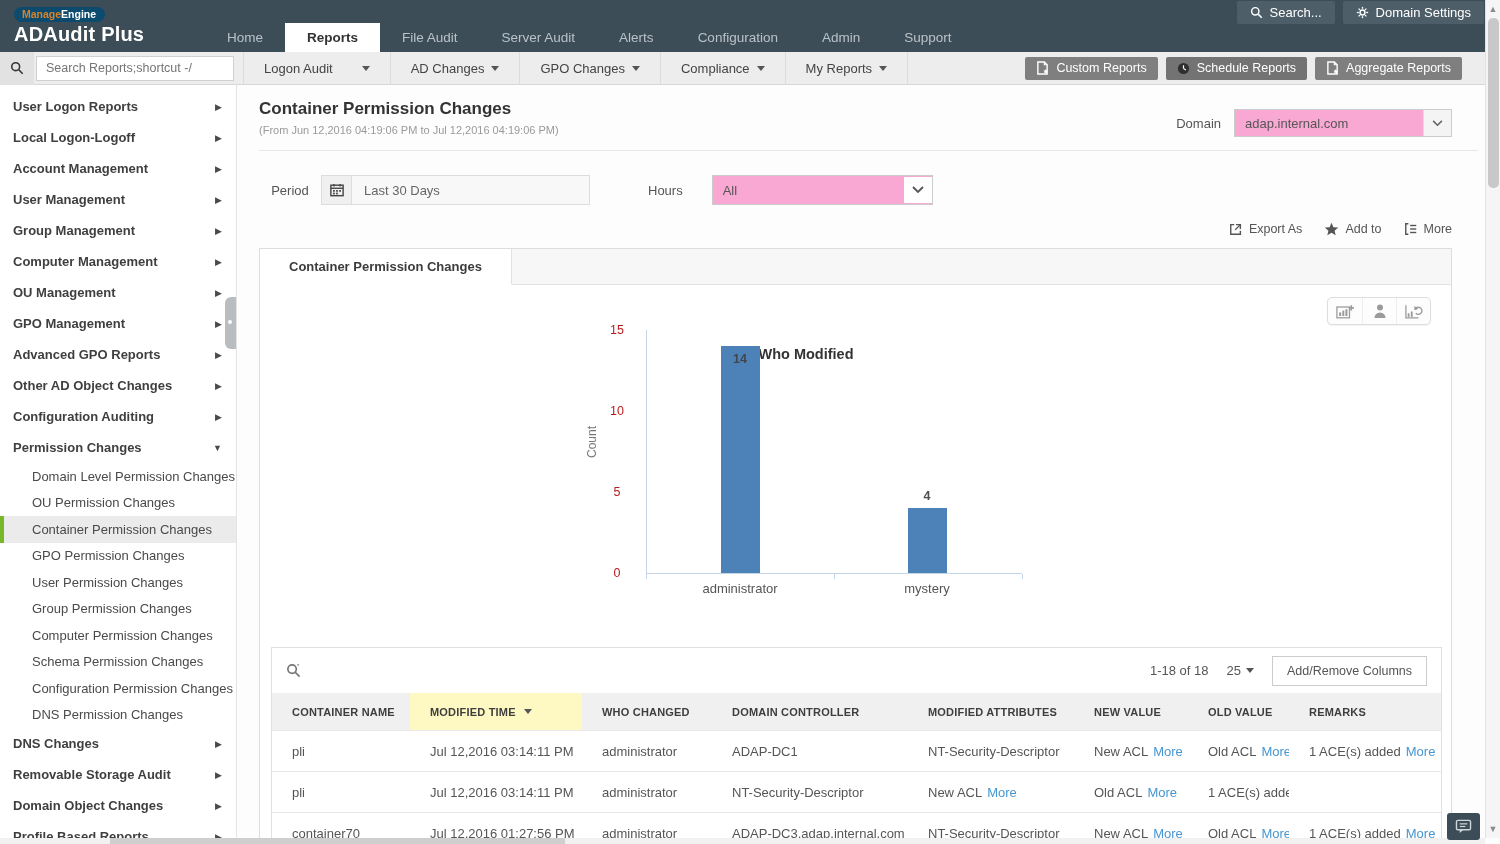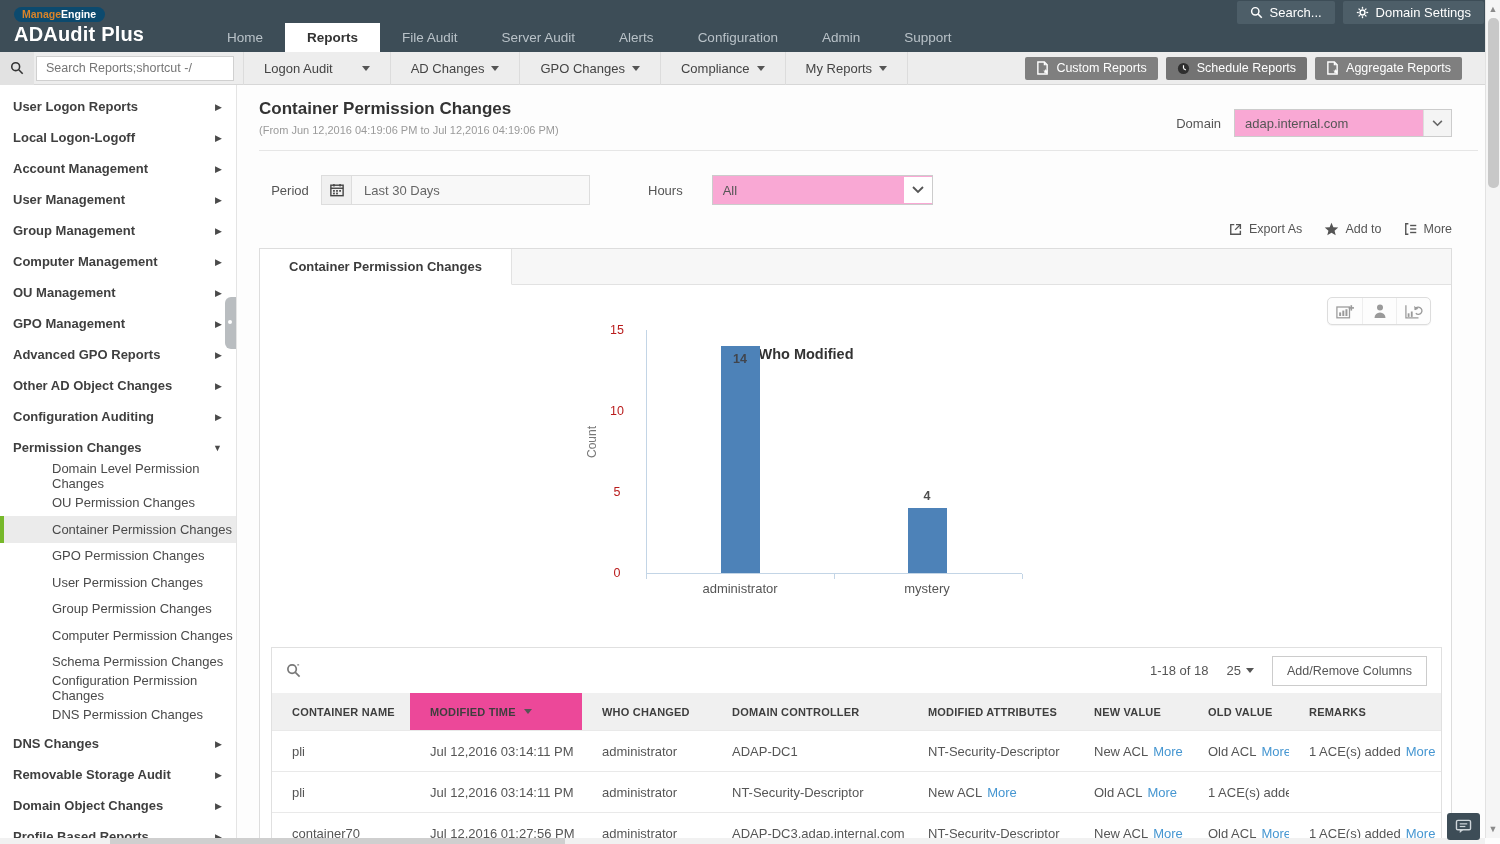--- a/index.html
+++ b/index.html
@@ -33,21 +33,21 @@
   .menu-item { display:flex; align-items:center; gap:7px; padding:0 20px; height:33px; color:#444; font-size:13px; border-right:1px solid #dcdcdc; cursor:pointer; }
   .menu-item:first-of-type { border-left:1px solid #dcdcdc; margin-left:9px;gap:29px; }
   #menubar-actions { position:absolute; right:38px; display:flex; gap:8px; }
   .action-btn { display:flex; align-items:center; gap:7px; color:#fff; font-size:12.5px; height:23px; padding:0 11px; border-radius:2px; cursor:pointer; }
 
   
   #shell { display:flex; height:759px; position:relative; }
   #sidebar { width:237px; background:#fff; border-right:1px solid #e4e4e4; overflow:hidden; position:relative; padding-top:6px; }
   .side-item { height:31px; display:flex; align-items:center; justify-content:space-between; padding:0 14px 0 13px; font-size:13px; font-weight:bold; color:#3f3f3f; cursor:pointer; }
   .side-caret { color:#4a4a4a; font-size:9px; }
-  .side-sub { height:26.5px; display:flex; align-items:center; padding-left:48px; font-size:13px; color:#4a4a4a; cursor:pointer; border-left:4px solid transparent; }
+  .side-sub { height:26.5px; display:flex; align-items:center; padding-left:28px; font-size:13px; color:#4a4a4a; cursor:pointer; border-left:4px solid transparent; }
   .side-sub.active { background:#ebebeb; border-left:4px solid #76b82a; }
   #sidebar-handle { position:absolute; right:0; top:212px; width:11px; height:52px; background:#b9bdc0; border-radius:6px 0 0 6px; cursor:pointer; }
   #sidebar-handle::after { content:""; position:absolute; left:3px; top:23px; width:4px; height:4px; background:#fff; border-radius:50%; }
 
   
   #main { flex:1; background:#fdfdfd; position:relative; padding:14px 48px 0 22px; overflow:hidden; }
   #report-head { position:relative; }
   #report-title { font-size:17px; font-weight:bold; color:#333; }
   #report-range { font-size:11px; color:#9a9a9a; margin-top:5px; }
   #domain-row { position:absolute; right:0; top:10px; display:flex; align-items:center; gap:13px; }
@@ -93,21 +93,21 @@
   #table-search-icon { color:#777; cursor:pointer; }
   #table-pagination { position:absolute; right:14px; display:flex; align-items:center; gap:18px; }
   #page-range { color:#555; font-size:13px; }
   #page-size { display:flex; align-items:center; gap:5px; color:#555; font-size:13px; cursor:pointer; }
   .caret-down { width:0; height:0; border-left:4px solid transparent; border-right:4px solid transparent; border-top:5px solid #555; }
   #add-remove-cols { border:1px solid #ccc; background:#fff; height:30px; padding:0 14px; display:flex; align-items:center; color:#555; font-size:12.5px; cursor:pointer; }
 
   .tgrid { display:grid; grid-template-columns:138px 172px 130px 196px 166px 114px 101px 1fr; }
   #table-header { background:#f0f0f0; height:37px; }
   .th { display:flex; align-items:center; gap:8px; padding-left:20px; font-size:11px; font-weight:bold; color:#3e3e3e; letter-spacing:.2px; cursor:pointer; }
-  .th.sorted { background:#ec4899; }
+  .th.sorted { background:#fef9c3; }
   .trow { height:41px; border-top:1px solid #e9e9e9; }
   .td { display:flex; align-items:center; padding-left:20px; color:#555; font-size:13px; white-space:nowrap; overflow:hidden; }
   .more-link { color:#4596d1; margin-left:5px; cursor:pointer; }
 
   
   #vscrollbar { position:absolute; right:0; top:0; width:15px; height:838px; background:#f5f5f5; border-left:1px solid #e2e2e2; z-index:50; }
   #vscroll-up, #vscroll-down { position:absolute; left:0; width:14px; height:14px; display:flex; align-items:center; justify-content:center; color:#8a8a8a; font-size:9px; cursor:pointer; }
   #vscroll-up { top:2px; } #vscroll-down { bottom:2px; }
   #vscroll-thumb { position:absolute; left:2px; top:18px; width:11px; height:170px; background:#c8c8c8; border-radius:5px; cursor:pointer; }
   #hscrollbar { position:absolute; left:0; bottom:0; width:1485px; height:6px; background:#f1f1f1; z-index:50; }

